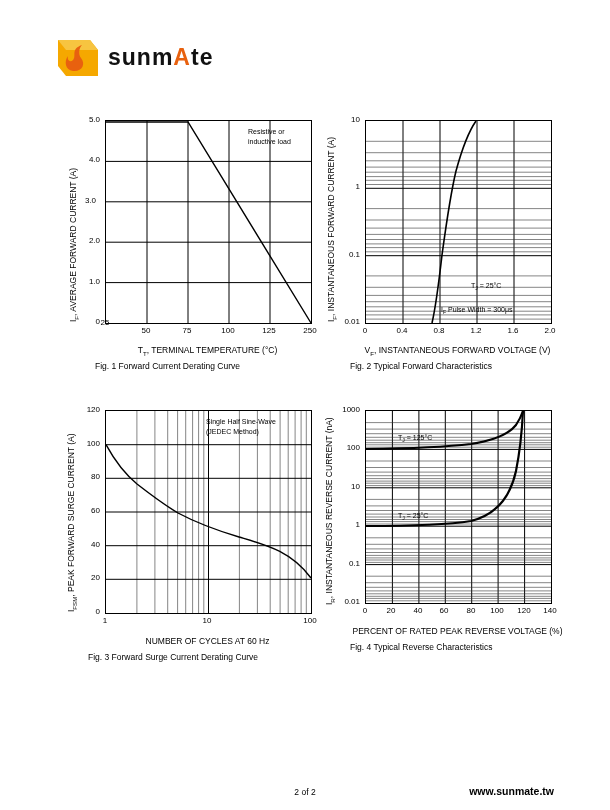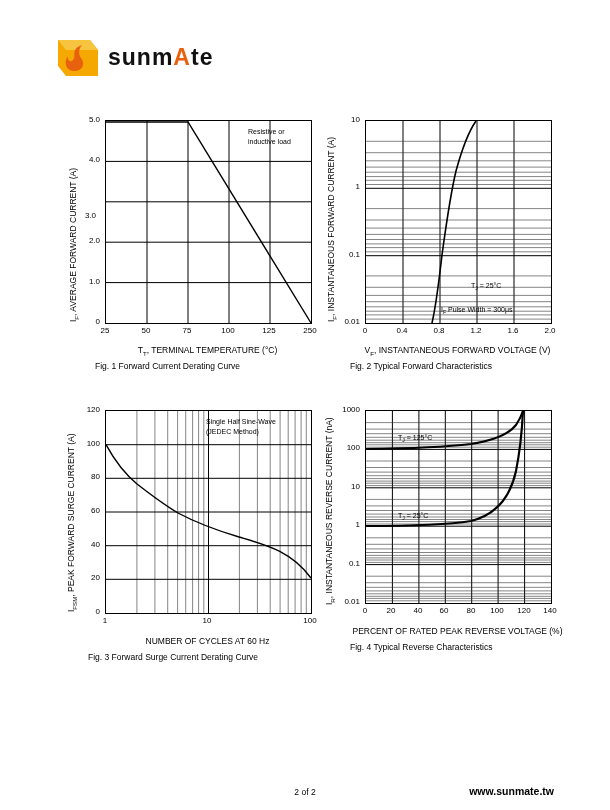--- a/index.html
+++ b/index.html
@@ -73,26 +73,26 @@
           <line x1="0" y1="161.6" x2="205" y2="161.6"></line>
         </g>
 
         <polyline points="0,1 82,1 205,202" fill="none" stroke="#000" stroke-width="1.4"></polyline>
       </svg>
       <div class="note" style="left:142px;top:6px;">Resistive or<br>inductive load</div>
     </div>
 
     <div class="tick y" style="left:72px;top:115px;width:28px;">5.0</div>
     <div class="tick y" style="left:72px;top:155px;width:28px;">4.0</div>
-    <div class="tick y" style="left:68px;top:196px;width:28px;margin-top:15px;">3.0</div>
+    <div class="tick y" style="left:68px;top:196px;width:28px;">3.0</div>
     <div class="tick y" style="left:72px;top:236px;width:28px;">2.0</div>
     <div class="tick y" style="left:72px;top:277px;width:28px;">1.0</div>
     <div class="tick y" style="left:72px;top:317px;width:28px;">0</div>
 
-    <div class="tick x" style="left:93px;top:326px;width:24px;">25</div>
+    <div class="tick x" style="left:93px;top:318px;width:24px;">25</div>
     <div class="tick x" style="left:134px;top:326px;width:24px;">50</div>
     <div class="tick x" style="left:175px;top:326px;width:24px;">75</div>
     <div class="tick x" style="left:216px;top:326px;width:24px;">100</div>
     <div class="tick x" style="left:257px;top:326px;width:24px;">125</div>
     <div class="tick x" style="left:298px;top:326px;width:24px;">250</div>
 
     <div class="ylabel" style="left:68px;top:322px;"><span>I</span><sub>F</sub><span>, AVERAGE FORWARD CURRENT (A)</span></div>
 
     <div class="xlab" style="left:105px;top:345px;width:205px;"><span>T</span><sub>T</sub><span>, TERMINAL TEMPERATURE (°C)</span></div>
     <div class="capt" style="left:95px;top:361px;width:225px;">Fig. 1  Forward Current Derating Curve</div>

